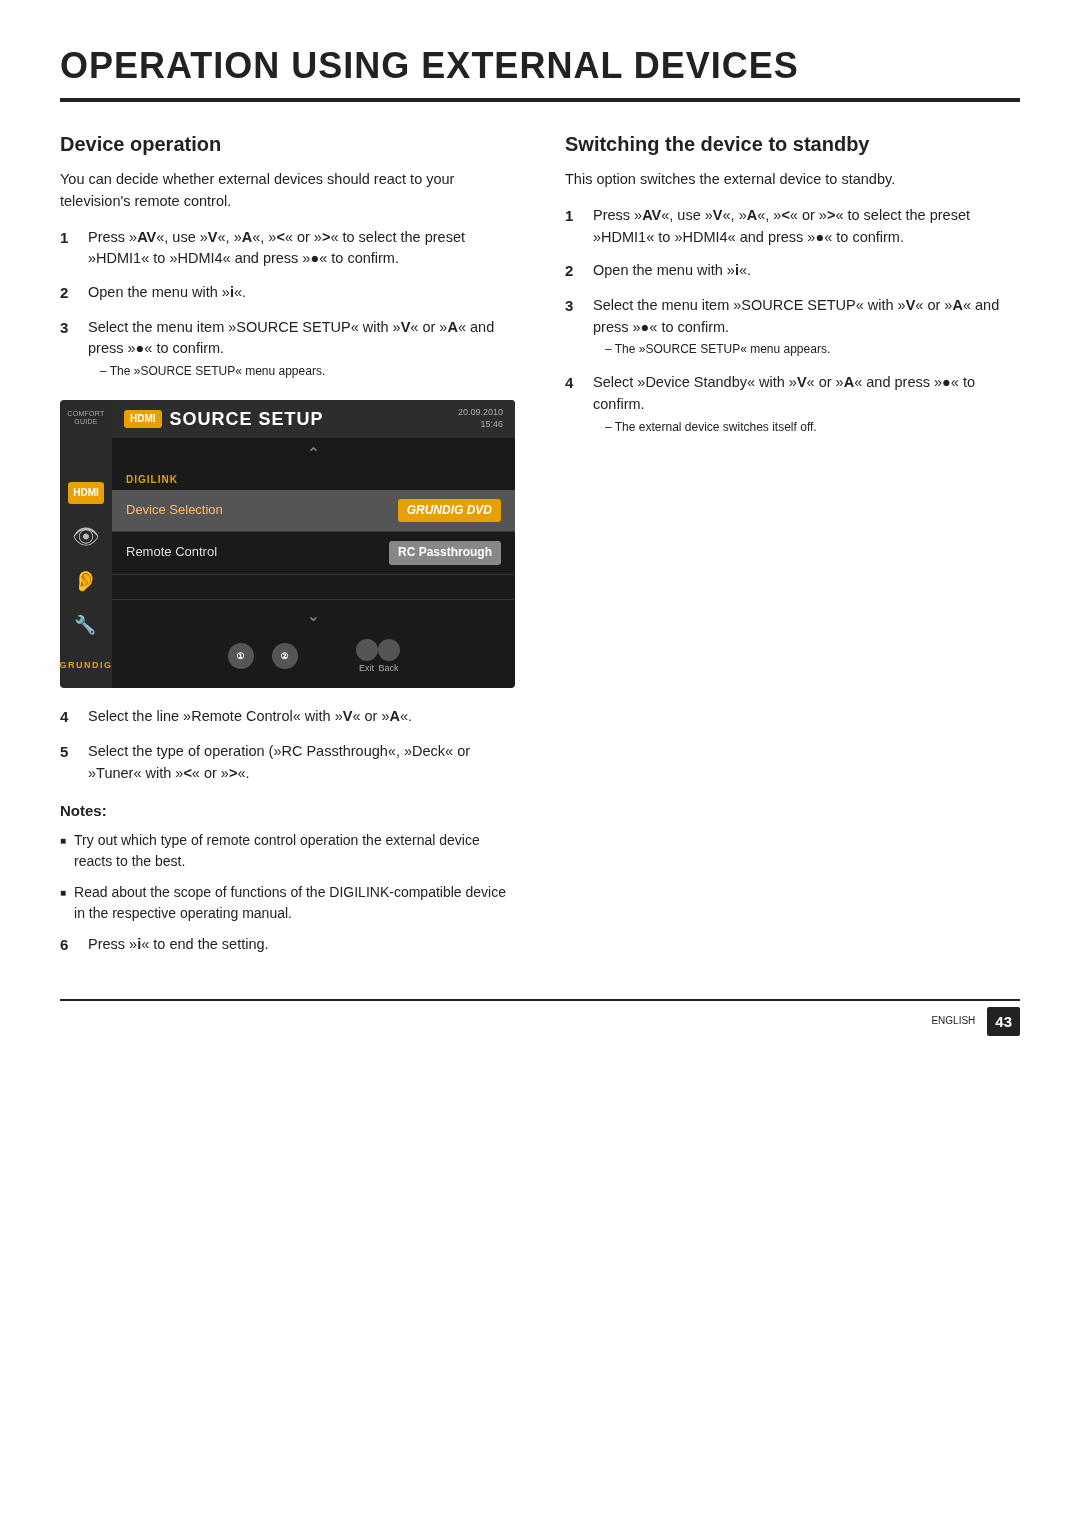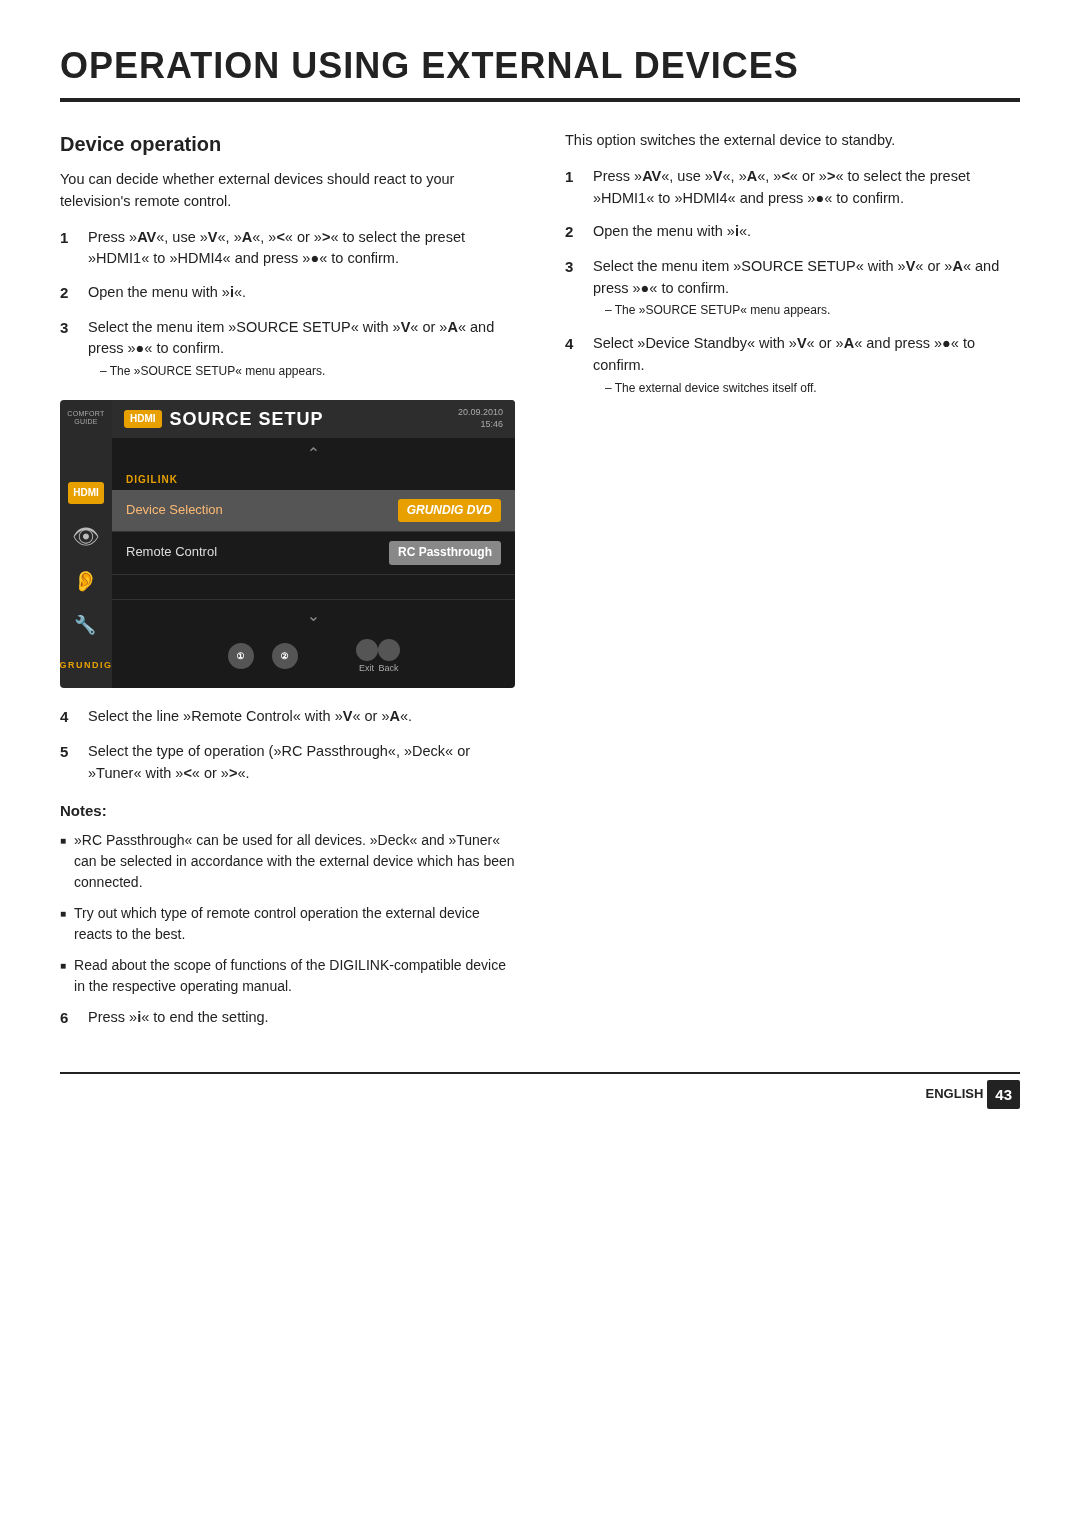--- a/index.html
+++ b/index.html
@@ -262,23 +262,23 @@
     
     .page-footer {
       display: flex;
       justify-content: flex-end;
       align-items: center;
       margin-top: 30px;
       border-top: 2px solid #222;
       padding-top: 6px;
     }
     .footer-lang {
-      font-size: 13px;
-      font-weight: 700;
-      margin-right: 4px;
+      font-size: 10px;
+      font-weight: 400;
+      margin-right: 12px;
     }
     .footer-page {
       background: #222;
       color: #fff;
       font-size: 15px;
       font-weight: 700;
       padding: 4px 8px;
       border-radius: 2px;
     }
 
@@ -403,37 +403,37 @@
       </li>
       <li>
         <span class="step-num">5</span>
         <span class="step-content">Select the type of operation (»RC Passthrough«, »Deck« or »Tuner« with »<b>&lt;</b>« or »<b>&gt;</b>«.</span>
       </li>
     </ol>
 
     <div class="notes-section">
       <div class="notes-title">Notes:</div>
       <ul class="notes-list">
-        <li>»RC Passthrough« can be used for all devices. »Deck« and »Tuner« can be selected in accordance with the external device which has been connected.</li>
         <li>Try out which type of remote control operation the external device reacts to the best.</li>
         <li>Read about the scope of functions of the DIGILINK-compatible device in the respective operating manual.</li>
       </ul>
     </div>
 
     <ol class="steps-list" style="margin-top:10px;">
       <li>
         <span class="step-num">6</span>
         <span class="step-content">Press »<b>i</b>« to end the setting.</span>
       </li>
     </ol>
 
   </div>
 
   <div class="col-right">
 
+    <div class="section-title">Switching the device to standby</div>
     <div class="intro-text">This option switches the external device to standby.</div>
 
     <ol class="steps-list">
       <li>
         <span class="step-num">1</span>
         <span class="step-content">Press »<b>AV</b>«, use »<b>V</b>«, »<b>A</b>«, »<b>&lt;</b>« or »<b>&gt;</b>« to select the preset »HDMI1« to »HDMI4« and press »<b>●</b>« to confirm.</span>
       </li>
       <li>
         <span class="step-num">2</span>
         <span class="step-content">Open the menu with »<b>i</b>«.</span>

